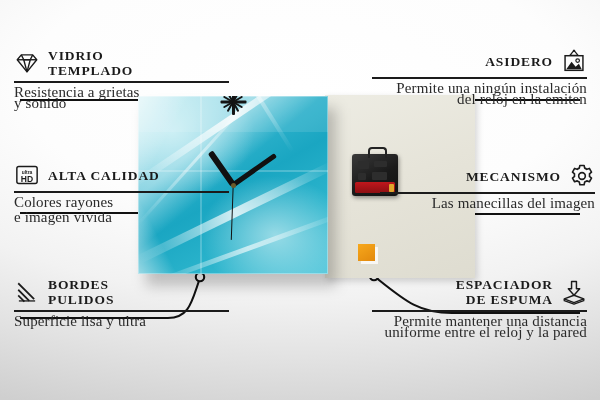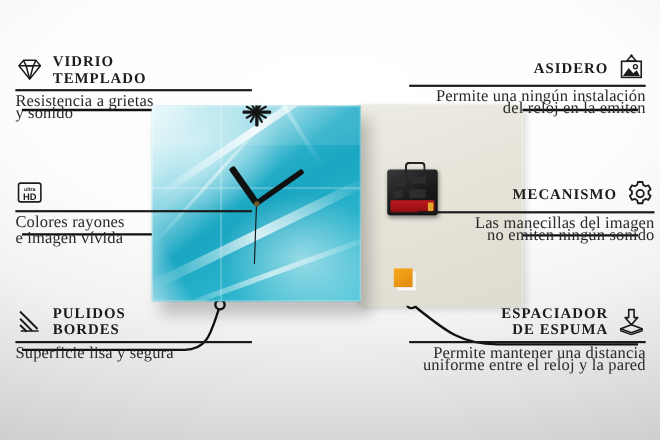--- a/index.html
+++ b/index.html
@@ -179,44 +179,45 @@
   </div>
 
   <div class="feat left" id="f-hd">
     <div class="head">
       <svg class="icn" viewBox="0 0 32 32">
         <rect x="3.5" y="5.5" width="25" height="21" rx="2.5" fill="none" stroke="#1b1b1b" stroke-width="1.8"></rect>
         <text x="16" y="14.5" font-family="Liberation Sans, sans-serif" font-size="6" font-weight="bold" fill="#1b1b1b" text-anchor="middle">ultra</text>
         <text x="16" y="24" font-family="Liberation Sans, sans-serif" font-size="10.5" font-weight="bold" fill="#1b1b1b" text-anchor="middle">HD</text>
       </svg>
       <div>
+        <div class="ttl">ALTA CALIDAD</div>
       </div>
     </div>
     <div class="rule"></div>
     <div class="sub">Colores rayones</div>
     <div class="sub" style="margin-top:4px">e imagen vívida</div>
   </div>
 
   <div class="feat left" id="f-bordes">
     <div class="head">
       <svg class="icn" viewBox="0 0 32 32">
         <g stroke="#1b1b1b" stroke-width="2.2" stroke-linecap="square">
           <path d="M6 6 L24 24"></path>
             <path d="M6 14 L18 26"></path>
             <path d="M6 21 L12 27"></path>
         </g>
         <path d="M6 27 H26" stroke="#1b1b1b" stroke-width="1.6"></path>
       </svg>
       <div>
+        <div class="ttl">BORDES</div>
         <div class="ttl">PULIDOS</div>
-        <div class="ttl">BORDES</div>
-      </div>
-    </div>
-    <div class="rule"></div>
-    <div class="sub">Superficie lisa y segura</div>
+      </div>
+    </div>
+    <div class="rule"></div>
+    <div class="sub">Superficie lisa y ultra</div>
   </div>
 
   <div class="feat right" id="f-asidero">
     <div class="head">
       <div>
         <div class="ttl">ASIDERO</div>
       </div>
       <svg class="icn" viewBox="0 0 32 32">
         <path d="M16 3 L11 9 H21 Z" fill="none" stroke="#1b1b1b" stroke-width="1.6"></path>
         <circle cx="16" cy="3.5" r="1.5" fill="#1b1b1b"></circle>
@@ -235,21 +236,20 @@
       <div>
         <div class="ttl">MECANISMO</div>
       </div>
       <svg class="icn" viewBox="0 0 32 32">
         <path d="M13.4 3 h5.2 l.7 3.3 a10 10 0 0 1 2.6 1.5 l3.2-1.1 2.6 4.5 -2.5 2.2 a10 10 0 0 1 0 3 l2.5 2.2 -2.6 4.5 -3.2-1.1 a10 10 0 0 1 -2.6 1.5 l-.7 3.3 h-5.2 l-.7-3.3 a10 10 0 0 1 -2.6-1.5 l-3.2 1.1 -2.6-4.5 2.5-2.2 a10 10 0 0 1 0-3 l-2.5-2.2 2.6-4.5 3.2 1.1 a10 10 0 0 1 2.6-1.5 Z" fill="none" stroke="#1b1b1b" stroke-width="2" stroke-linejoin="round"></path>
         <circle cx="16" cy="16" r="4.1" fill="none" stroke="#1b1b1b" stroke-width="2"></circle>
       </svg>
     </div>
     <div class="rule"></div>
     <div class="sub">Las manecillas del imagen</div>
-    <div class="sub" style="margin-top:0">no emiten ningún sonido</div>
   </div>
 
   <div class="feat right" id="f-espaciador">
     <div class="head">
       <div>
         <div class="ttl">ESPACIADOR</div>
         <div class="ttl">DE ESPUMA</div>
       </div>
       <svg class="icn" viewBox="0 0 32 32">
         <path d="M13 3 h6 v9 h4 l-7 8 -7-8 h4 Z" fill="none" stroke="#1b1b1b" stroke-width="1.8" stroke-linejoin="round"></path>

